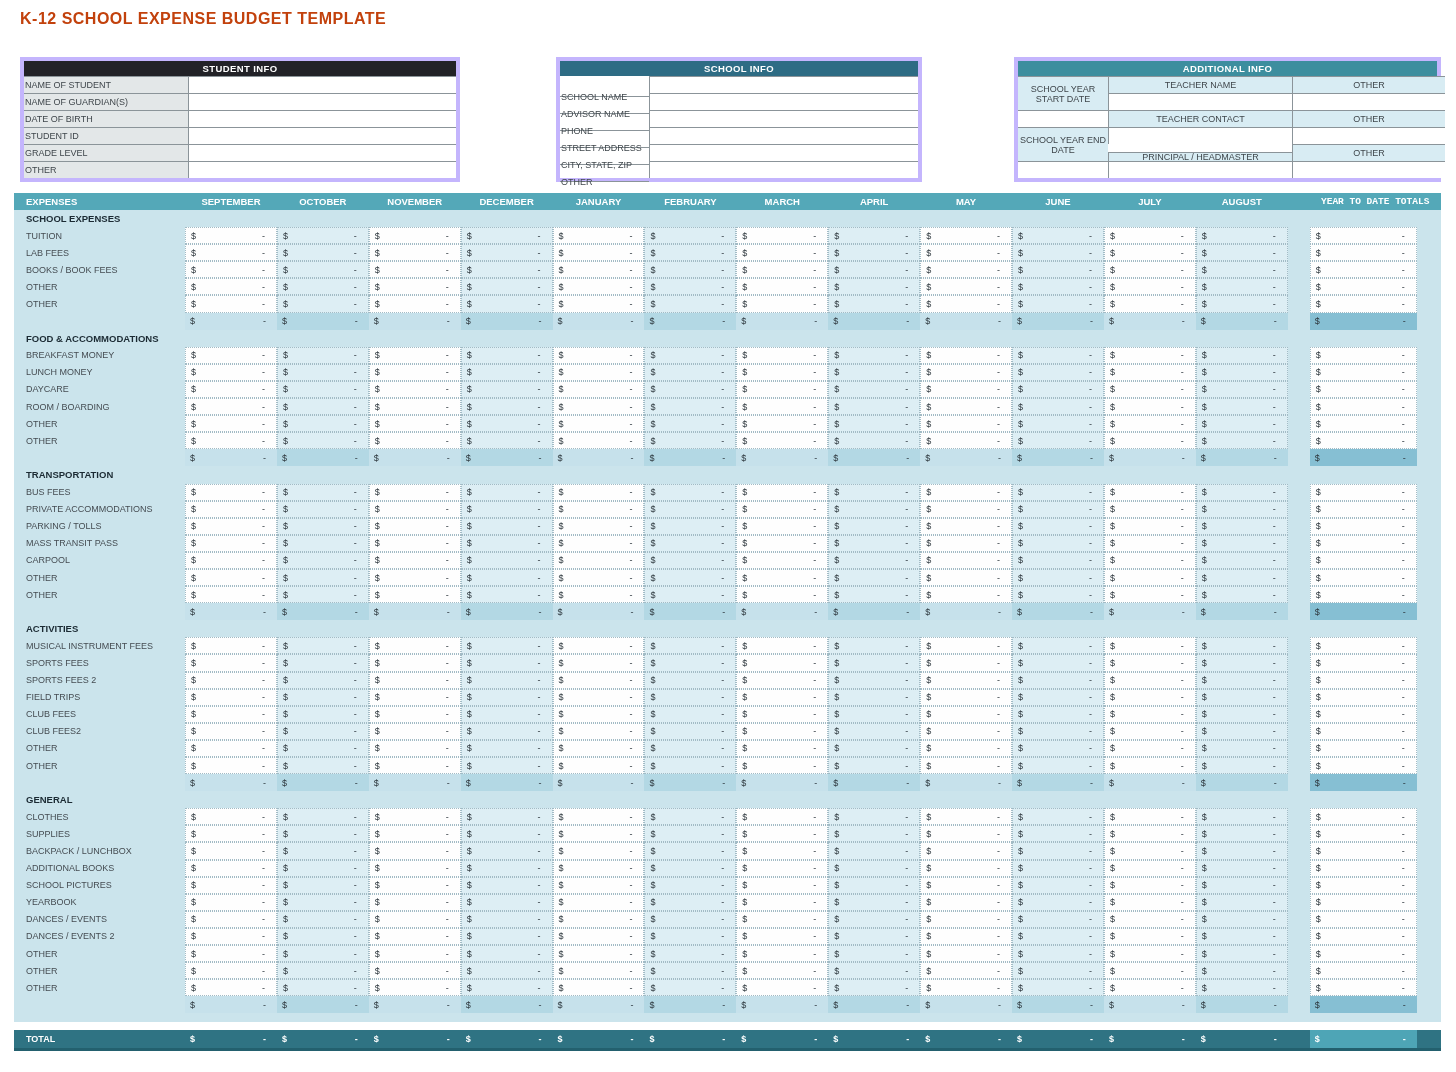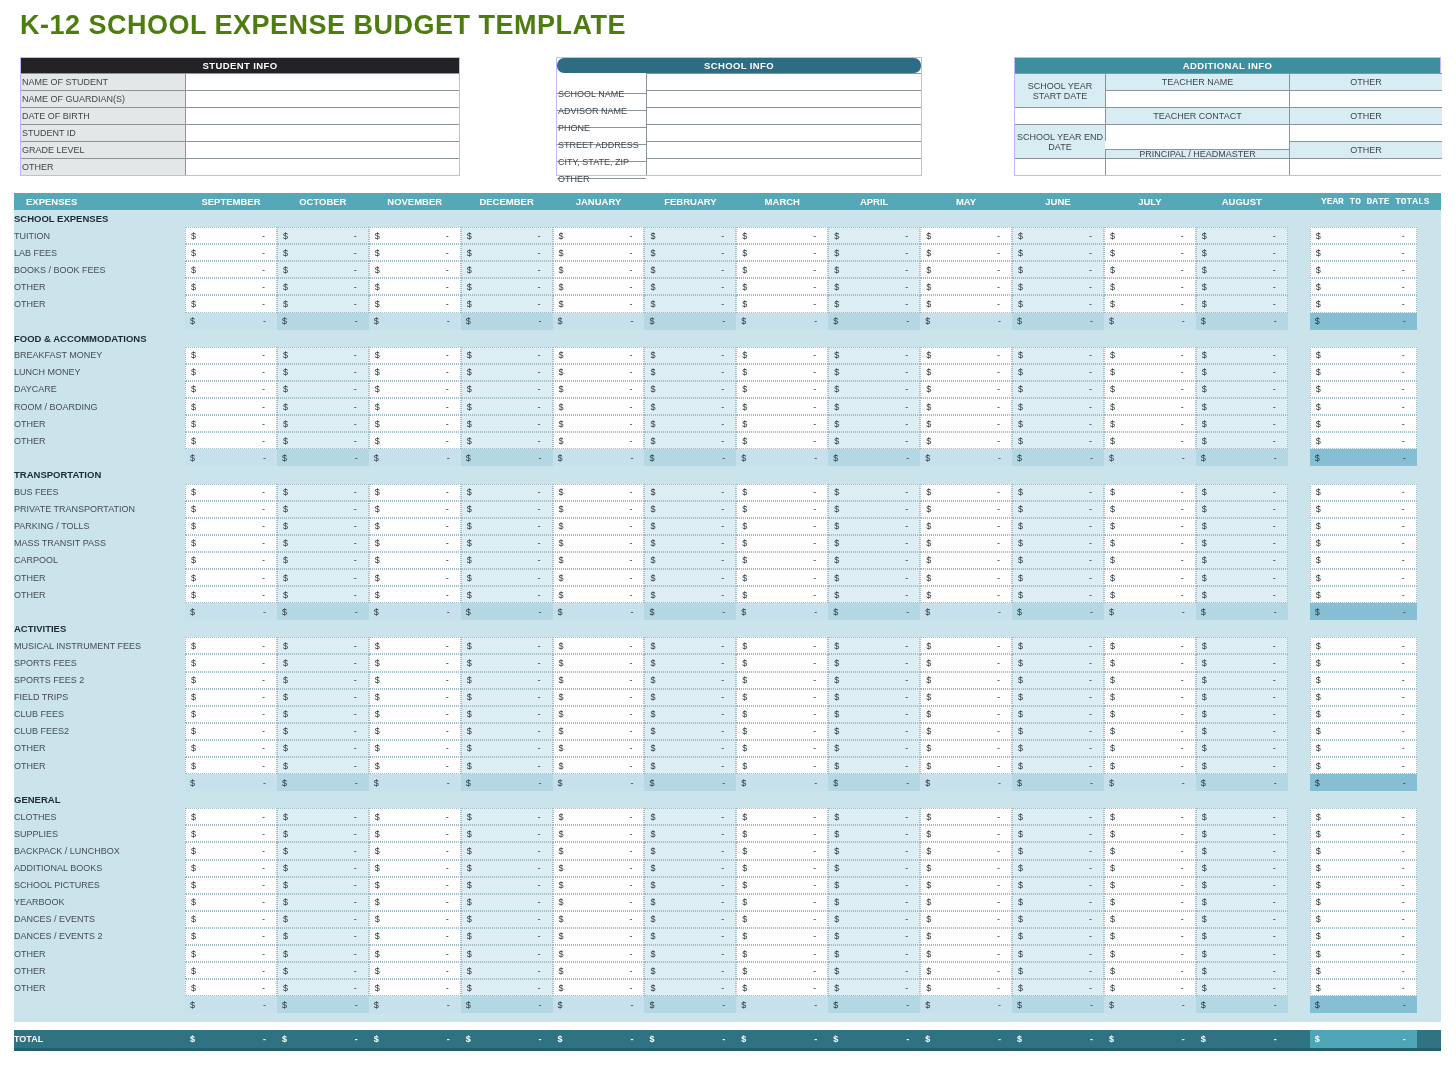--- a/index.html
+++ b/index.html
@@ -1,39 +1,39 @@
 <!DOCTYPE html>
 <html><head>
 <meta charset="utf-8">
 <style>
   * { margin:0; padding:0; box-sizing:border-box; }
   html,body { background:#ffffff; }
   body { font-family:"Liberation Sans", sans-serif; }
   #stage { position:relative; width:1456px; height:1072px; background:#ffffff; overflow:hidden; }
 
   
-  .page-title { position:absolute; left:20px; top:10px; font-size:27px; font-weight:bold;
-                color:#4d7c0f; letter-spacing:0.5px; }
+  .page-title { position:absolute; left:20px; top:10px; font-size:16px; font-weight:bold;
+                color:#c2410c; letter-spacing:0.5px; }
 
   
   .itable { position:absolute; top:57px; font-size:9px; color:#3f464b;
-            border:1px solid #c4b5fd; background:#fff; }
+            border:4px solid #c4b5fd; background:#fff; }
   .itable .ihdr { height:15px; display:flex; align-items:center; justify-content:center;
                   color:#ffffff; font-weight:bold; font-size:9.5px; letter-spacing:0.4px; }
   .irow { display:flex; height:17px; }
   .icell { border-top:1px solid #8b9499; display:flex; align-items:center; padding-left:1px; }
   .icell + .icell { border-left:1px solid #8b9499; }
   .ivalue { flex:1; background:#ffffff; }
 
   #student-info { left:20px; width:440px; }
   #student-info .ihdr { background:#222227; }
   #student-info .ilabel { width:164px; background:#e3e7e8; }
 
   #school-info { left:556px; width:366px; }
-  #school-info .ihdr { background:#2e6c84;border-radius:7px; }
+  #school-info .ihdr { background:#2e6c84; }
   #school-info .ilabel { width:89px; background:#d8ecf3;margin-top:20px; }
 
   #additional-info { left:1014px; width:427px; }
   #additional-info .ihdr { background:#3d8e9e; }
   .agrid { display:grid; grid-template-columns:90px 184px 153px;
            grid-auto-rows:17px; }
   .acell { border-top:1px solid #8b9499; display:flex; align-items:center; justify-content:center;
            text-align:center; background:#ffffff; }
   .acell.c2, .acell.c3 { border-left:1px solid #8b9499; }
   .acell.albl { background:#d8ecf3; }
@@ -43,21 +43,21 @@
   .sheet-header { display:flex; height:17px; background:#54a8b8; color:#ffffff;
                   font-weight:bold; font-size:9.5px; }
   .sheet-header .hc { display:flex; align-items:center; justify-content:center; height:100%; }
   .hc.expenses { width:171px; justify-content:flex-start; padding-left:12px; }
   .hc.month { width:91.9px; }
   .hc.gap { width:22px; }
   .hc.ytd { width:131px;font-family:Liberation Mono, monospace; }
 
   .sheet-body { background:#cbe4ec; padding-bottom:9px; }
   .srow { display:flex; height:17.1px; }
-  .label-cell { width:171px; display:flex; align-items:center; 
+  .label-cell { width:171px; display:flex; align-items:center; padding-left:12px;
                 color:#454c52; font-size:9px; }
   .section-title { color:#1b2a33; font-weight:bold; font-size:9.5px; }
   .mcell { width:91.9px; border:1px dotted #a2bbc5; display:flex; align-items:center;
            justify-content:space-between; padding:0 11px 0 5px; font-size:9px; color:#2c363c; }
   .mcell.even { background:#fefefe; }
   .mcell.odd  { background:#ddeef4; }
   .gapcell { width:22px; }
   .ytdcell { width:107px; border:1px dotted #a2bbc5; background:#fefefe; display:flex;
              align-items:center; justify-content:space-between; padding:0 11px 0 5px;
              font-size:9px; color:#2c363c; }
@@ -987,21 +987,21 @@
             <span>-</span>
           </div>
           <div class="gapcell"></div>
           <div class="ytdcell">
             <span>$</span>
             <span>-</span>
           </div>
           <div class="tailcell"></div>
         </div>
         <div class="srow item-row">
-          <div class="label-cell">PRIVATE TRANSPORTATION</div>
+          <div class="label-cell">PRIVATE ACCOMMODATIONS</div>
           <div class="mcell even">
             <span>$</span>
             <span>-</span>
           </div>
           <div class="mcell odd">
             <span>$</span>
             <span>-</span>
           </div>
           <div class="mcell even">
             <span>$</span>

